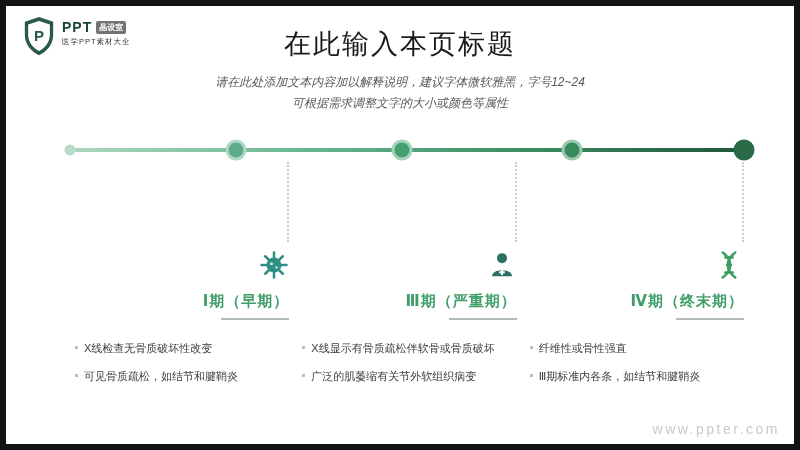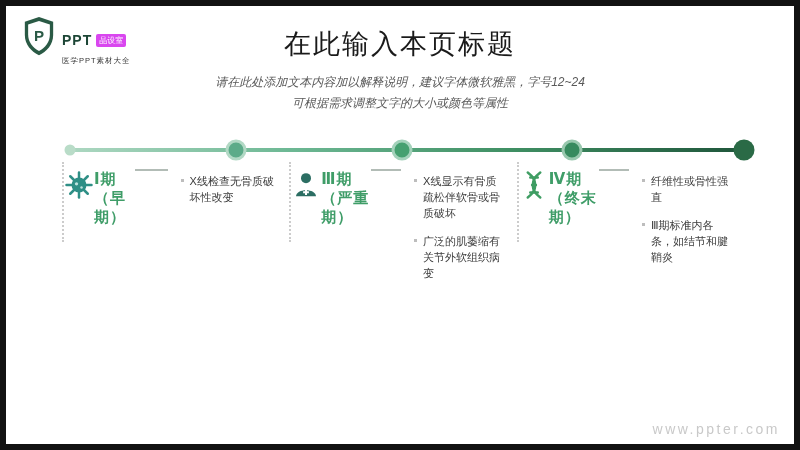--- a/index.html
+++ b/index.html
@@ -9,44 +9,44 @@
     box-sizing:border-box;
     background:#ffffff;
     border:6px solid #121212;
     overflow:hidden;
     font-family:"Liberation Sans","DejaVu Sans",sans-serif;
   }
 
   
   .logo{position:absolute;top:10px;left:16px;display:flex;align-items:flex-start;gap:6px;}
   .logo svg{display:block;}
-  .brand-col{display:flex;flex-direction:column;gap:8px;padding-top:3px;margin-top:13px;}
+  .brand-col{display:flex;flex-direction:column;gap:2px;padding-top:3px;}
   .brand-row{display:flex;align-items:center;gap:4px;}
   .brand-text{font-weight:bold;font-size:14px;color:#1d4636;letter-spacing:1px;}
-  .brand-badge{background:#d946ef;color:#fff;font-size:8px;padding:1px 3px;border-radius:2px;font-weight:normal;}
+  .brand-badge{background:#737373;color:#fff;font-size:8px;padding:1px 3px;border-radius:2px;font-weight:bold;}
   .brand-tagline{font-size:7.5px;color:#333;letter-spacing:1px;}
 
   
   .head{position:absolute;top:20px;left:0;width:100%;text-align:center;}
   .page-title{margin:0;font-size:27px;font-weight:normal;color:#1a1a1a;letter-spacing:2px;}
   .page-sub{margin:10px 0 0;font-size:12px;color:#595959;line-height:1.75;font-style:italic;}
 
   
   .tl-line{position:absolute;top:142px;left:60px;right:58px;height:4px;border-radius:2px;
     background:linear-gradient(to right,#aed8c2,#6db894,#3f8f63,#20573c);}
   .tl-node{position:absolute;border-radius:50%;transform:translate(-50%,-50%);top:144px;}
   .n0{left:64px;width:11px;height:11px;background:#b9dcc8;}
   .n1{left:230px;width:15px;height:15px;background:#5cab89;border:3px solid #b2d9c5;}
   .n2{left:396px;width:15px;height:15px;background:#45a070;border:3px solid #a4d2bb;}
   .n3{left:566px;width:15px;height:15px;background:#378a5e;border:3px solid #99c8ae;}
   .n4{left:738px;width:21px;height:21px;background:#2a6a46;}
 
   
   .stages{position:absolute;top:156px;left:56px;right:50px;display:flex;}
-  .stage{flex:1;display:flex;flex-direction:row;align-items:flex-start;min-width:0;}
+  .stage{flex:1;display:flex;flex-direction:column;align-items:flex-end;min-width:0;}
   .connector{width:0;height:80px;border-left:2px dotted #cccccc;}
   .icon-box{height:38px;display:flex;align-items:center;justify-content:center;margin-top:4px;}
   .stage-title{margin:8px 0 0;font-size:15px;font-weight:bold;color:#3f9d68;letter-spacing:1px;}
   .title-rule{width:68px;height:2px;background:#b2bcb6;margin:7px 0 9px;}
   .stage-text{width:100%;box-sizing:border-box;padding:0 13px;text-align:left;}
   .stage-text p{margin:12px 0 8px;font-size:11px;color:#3c3c3c;line-height:1.45;position:relative;padding-left:9px;}
   .stage-text p::before{content:"";position:absolute;left:0;top:5px;width:3px;height:3px;background:#bdbdbd;}
 
   
   .watermark{position:absolute;right:14px;bottom:7px;font-size:14px;color:#c9c9c9;letter-spacing:2.5px;}
@@ -106,20 +106,21 @@
           </g>
           <circle cx="12" cy="12" r="6" fill="#2f8f86"></circle>
           <circle cx="10" cy="11" r="1.3" fill="#bfe3df"></circle>
           <circle cx="14" cy="14" r="1" fill="#bfe3df"></circle>
         </svg>
       </div>
       <h3 class="stage-title">Ⅰ期（早期）</h3>
       <div class="title-rule"></div>
       <div class="stage-text">
         <p>X线检查无骨质破坏性改变</p>
+        <p>可见骨质疏松，如结节和腱鞘炎</p>
       </div>
     </div>
 
 
     <div class="stage">
       <div class="connector"></div>
       <div class="icon-box">
         <svg width="30" height="30" viewBox="0 0 24 24" fill="#2c6e63">
           <circle cx="12" cy="6.5" r="4"></circle>
           <path d="M4 21 C4 14.5 20 14.5 20 21 Z"></path>

